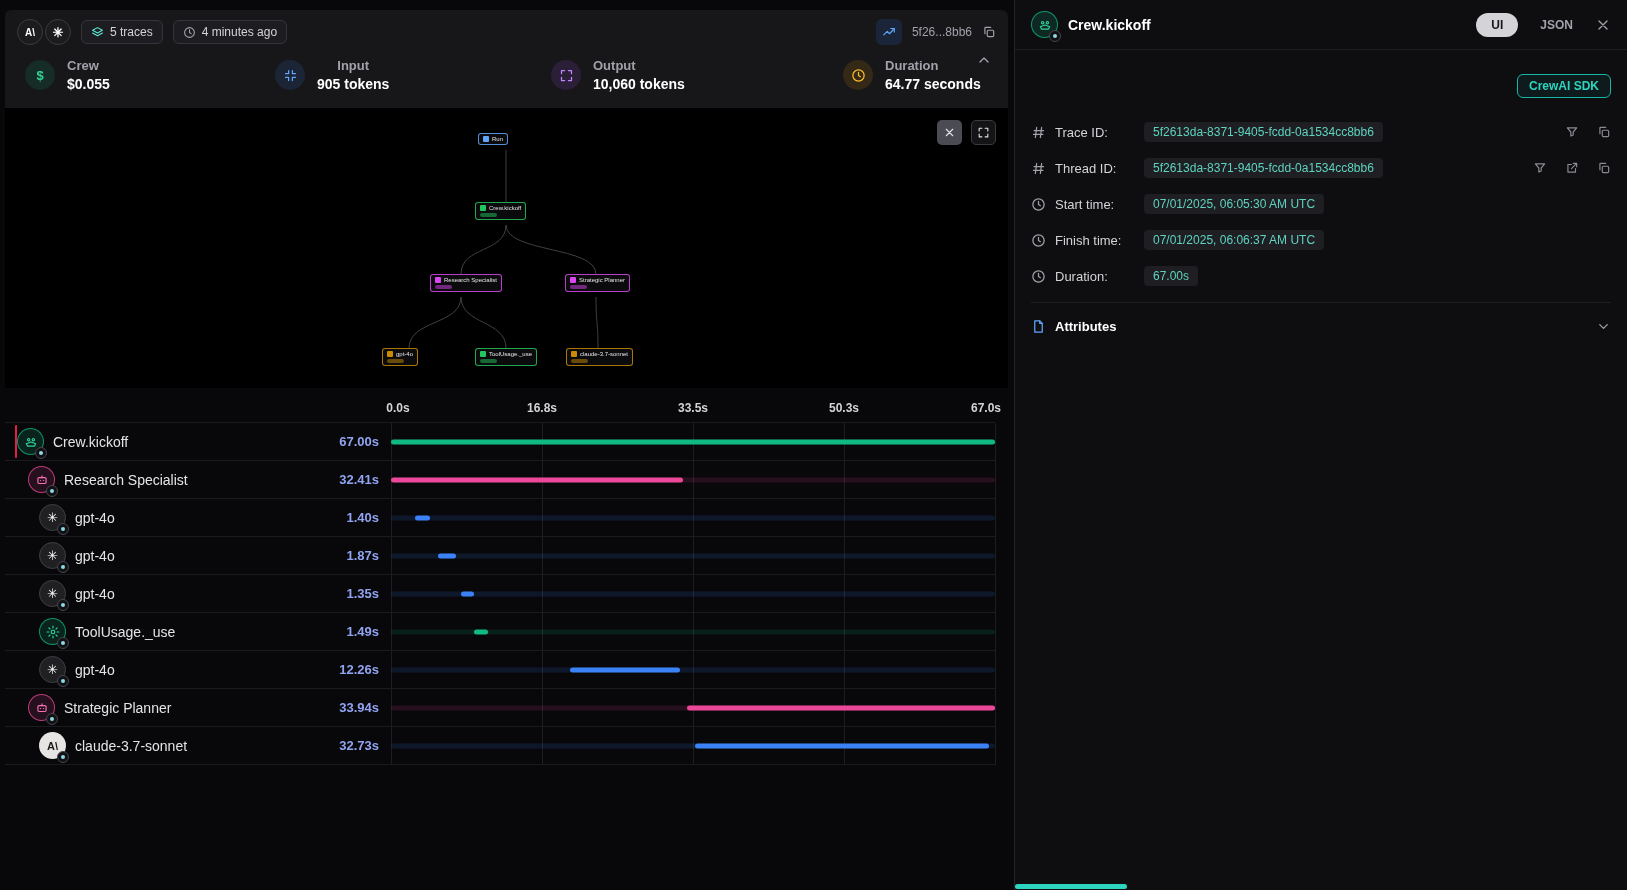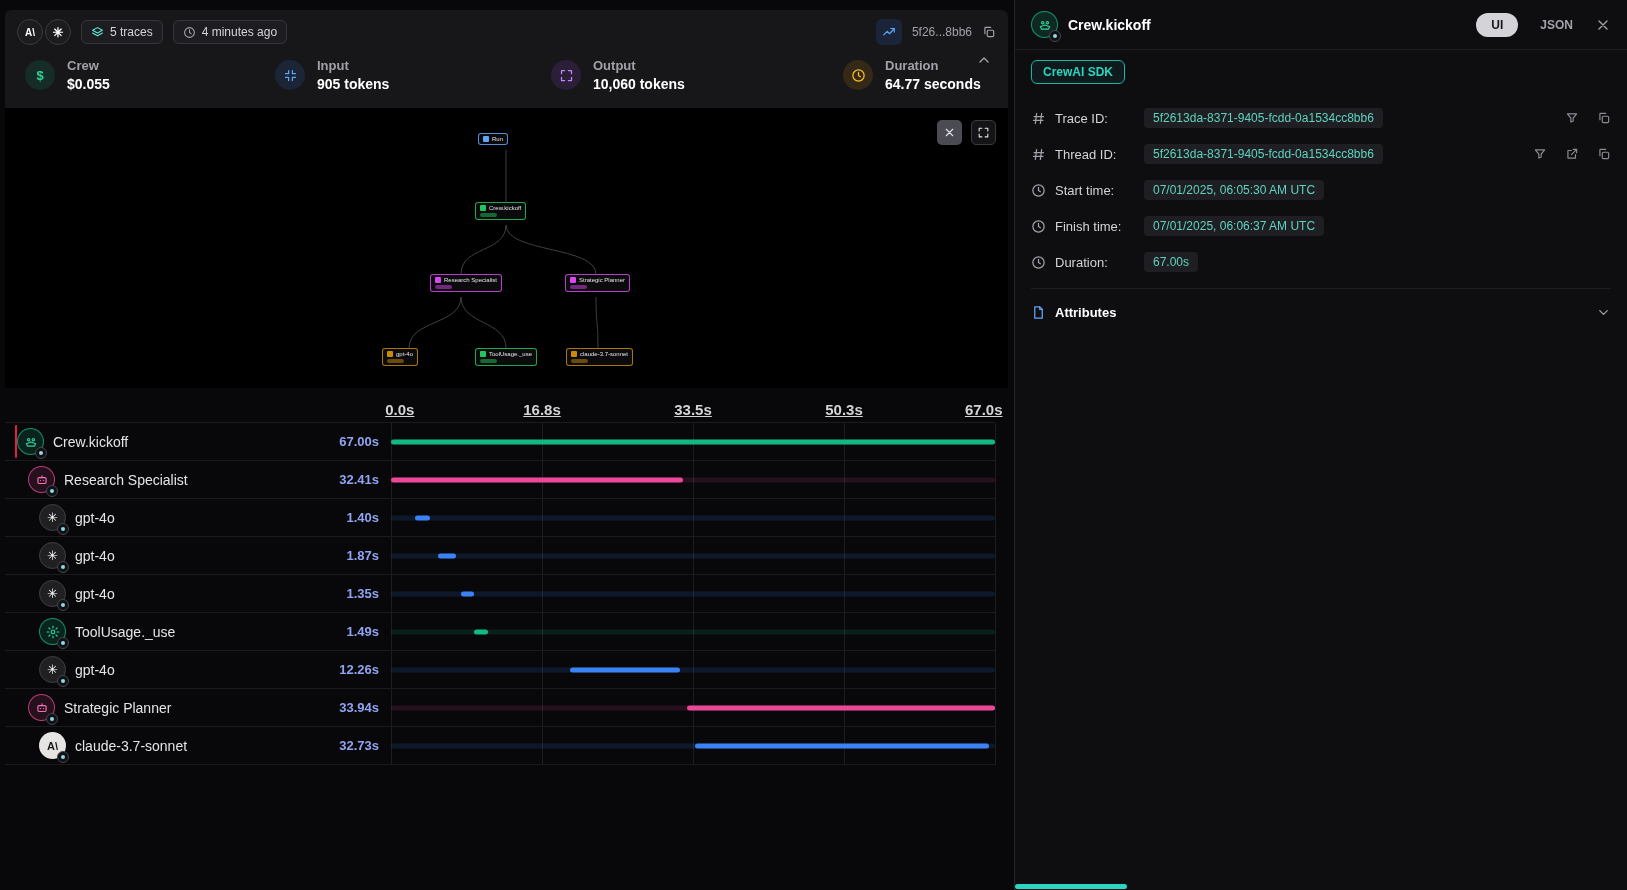--- a/index.html
+++ b/index.html
@@ -26,21 +26,21 @@
   .pill-badge .i.gray { color:#a1a1aa; }
   .hdr-right { margin-left:auto; display:flex; align-items:center; gap:10px; }
   .trend-btn { width:26px; height:26px; border-radius:6px; background:rgba(59,130,246,.14);
     color:#60a5fa; display:flex; align-items:center; justify-content:center; }
   .trend-btn .i { width:14px; height:14px; }
   .short-id { color:#a1a1aa; font-size:12px; }
   .copy-sm { width:14px; height:14px; color:#a1a1aa; }
 
   .stats-row { display:flex; align-items:flex-start; padding:4px 16px 16px 20px; }
   .stat { display:flex; gap:12px; align-items:center; }
-  .stat:nth-child(1){ width:250px; } .stat:nth-child(2){ width:276px; } .stat:nth-child(3){ width:292px; }
+  .stat:nth-child(1){ width:250px; } .stat:nth-child(2){ width:276px;text-align:center; } .stat:nth-child(3){ width:292px; }
   .stat-icon { width:30px; height:30px; border-radius:50%; display:flex; align-items:center;
     justify-content:center; font-size:13px; font-weight:bold; flex:none; }
   .stat-icon .i { width:15px; height:15px; }
   .stat-icon.cost { background:rgba(16,185,129,.13); color:#34d399; }
   .stat-icon.input { background:rgba(59,130,246,.13); color:#60a5fa; }
   .stat-icon.output { background:rgba(168,85,247,.13); color:#c084fc; }
   .stat-icon.dur { background:rgba(245,158,11,.13); color:#fbbf24; }
   .stat-label { color:#a1a1aa; font-size:13px; font-weight:600; }
   .stat-value { color:#fff; font-size:14px; font-weight:700; margin-top:3px; }
   .collapse-chevron { position:absolute; right:16px; bottom:40px; width:16px; height:16px; color:#a1a1aa; }
@@ -58,22 +58,22 @@
     padding:2px 4px; display:flex; flex-direction:column; gap:2px; }
   .gnode-top { display:flex; align-items:center; gap:3px; }
   .gnode-icon { width:6px; height:6px; border-radius:1px; flex:none; }
   .gnode-name { font-size:6px; color:#e4e4e7; white-space:nowrap; }
   .gnode-chip { width:17px; height:4px; border-radius:2px; opacity:.5; }
 
   
   .timeline-axis { display:flex; height:34px; align-items:flex-end; padding-bottom:7px; }
   .axis-spacer { width:386px; flex:none; }
   .axis-track { flex:1; position:relative; margin-right:13px; height:14px; }
-  .axis-label { position:absolute; transform:translateX(-50%); font-size:15px; font-weight:700;
-    color:#d4d4d8; white-space:nowrap;text-decoration:underline; }
+  .axis-label { position:absolute; transform:translateX(-50%); font-size:12px; font-weight:700;
+    color:#d4d4d8; white-space:nowrap; }
   .axis-label.first { transform:translateX(-20%); }
   .axis-label.last { transform:translateX(-80%); }
 
   .rows { margin-right:13px; border-top:1px solid #1b1b1f; position:relative; }
   .grid-overlay { position:absolute; left:386px; right:0; top:0; bottom:0; pointer-events:none; }
   .gl { position:absolute; top:0; bottom:0; width:1px; background:#1d1d22; }
   .wrow { display:flex; align-items:center; height:38px; border-bottom:1px solid #1b1b1f; position:relative; }
   .wrow.selected::before { content:""; position:absolute; left:10px; top:2px; bottom:2px;
     width:2px; background:#e11d48; border-radius:1px; }
   .wlabel { width:386px; flex:none; display:flex; align-items:center; gap:9px; padding-right:12px; }
@@ -99,21 +99,21 @@
   .side { flex:1; height:100%; background:#0e0e11; border-left:1px solid #222228;
     position:relative; display:flex; flex-direction:column; }
   .side-header { height:50px; display:flex; align-items:center; gap:10px; padding:0 16px;
     border-bottom:1px solid #1d1d22; flex:none; }
   .side-title { font-size:14px; font-weight:700; color:#fff; }
   .ui-pill { margin-left:auto; background:#d4d4d8; color:#18181b; border-radius:999px;
     padding:5px 15px; font-size:12px; font-weight:700; }
   .json-btn { color:#a1a1aa; font-size:12px; font-weight:700; margin:0 12px; }
   .side-close { width:16px; height:16px; color:#a1a1aa; cursor:pointer; }
   .side-body { padding:10px 16px 0 16px; }
-  .sdk-row { display:flex; justify-content:flex-start; margin:0 0 16px; }
+  .sdk-row { display:flex; justify-content:flex-end; margin:14px 0 16px; }
   .sdk-badge { border:1px solid #14b8a6; color:#2dd4bf; background:rgba(20,184,166,.07);
     border-radius:6px; padding:4px 11px; font-size:12px; font-weight:700; }
   .drow { display:flex; align-items:center; height:36px; gap:9px; }
   .dicon { width:15px; height:15px; color:#a1a1aa; display:flex; align-items:center;
     justify-content:center; flex:none; }
   .dlabel { width:80px; font-size:13px; color:#d4d4d8; flex:none; }
   .dvalue { background:#1e1e23; color:#5ed4c0; font-size:12px; padding:3px 9px; border-radius:4px;
     white-space:nowrap; }
   .dactions { margin-left:auto; display:flex; gap:18px; color:#8b8b93; }
   .dactions span { width:14px; height:14px; display:block; }

